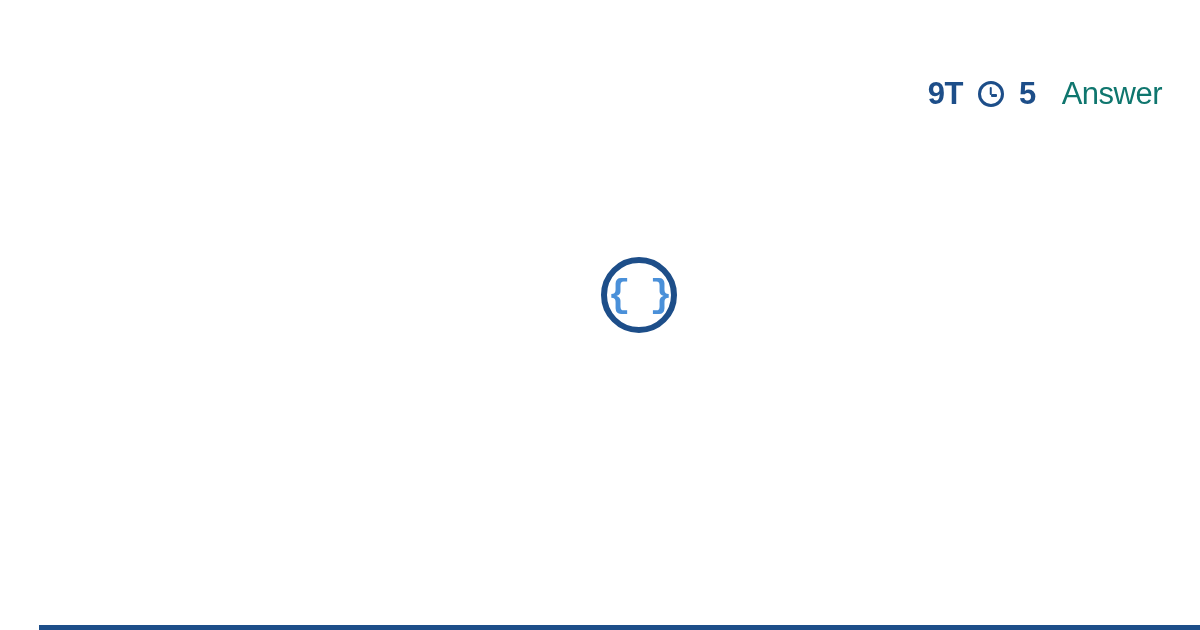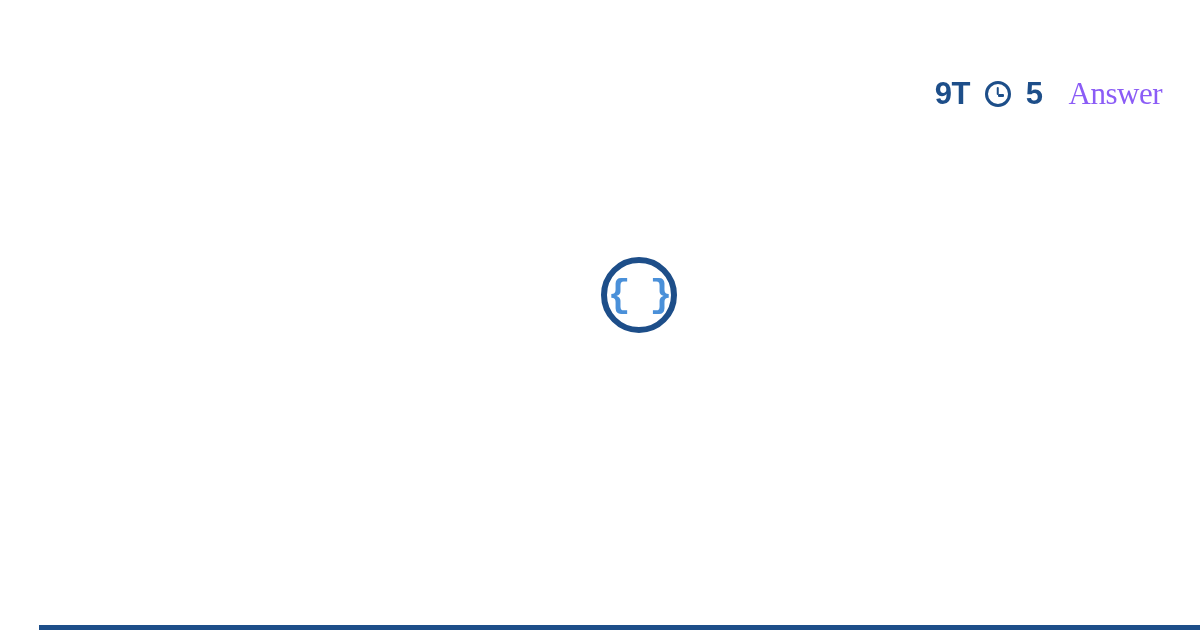--- a/index.html
+++ b/index.html
@@ -58,23 +58,22 @@
       height: 2.5px;
       background: #1d4e89;
       top: 10px;
       left: 50%;
       border-radius: 1px;
     }
     .logo-5 {
       color: #1d4e89;
     }
     .logo-answer {
-      color: #8b5cf6;
+      color: #0f766e;
       font-weight: 400;
-      font-family: Liberation Serif, serif;
     }
     .content {
       position: absolute;
       top: 0;
       left: 0;
       width: 100%;
       height: 100%;
       display: flex;
       flex-direction: column;
       align-items: center;

